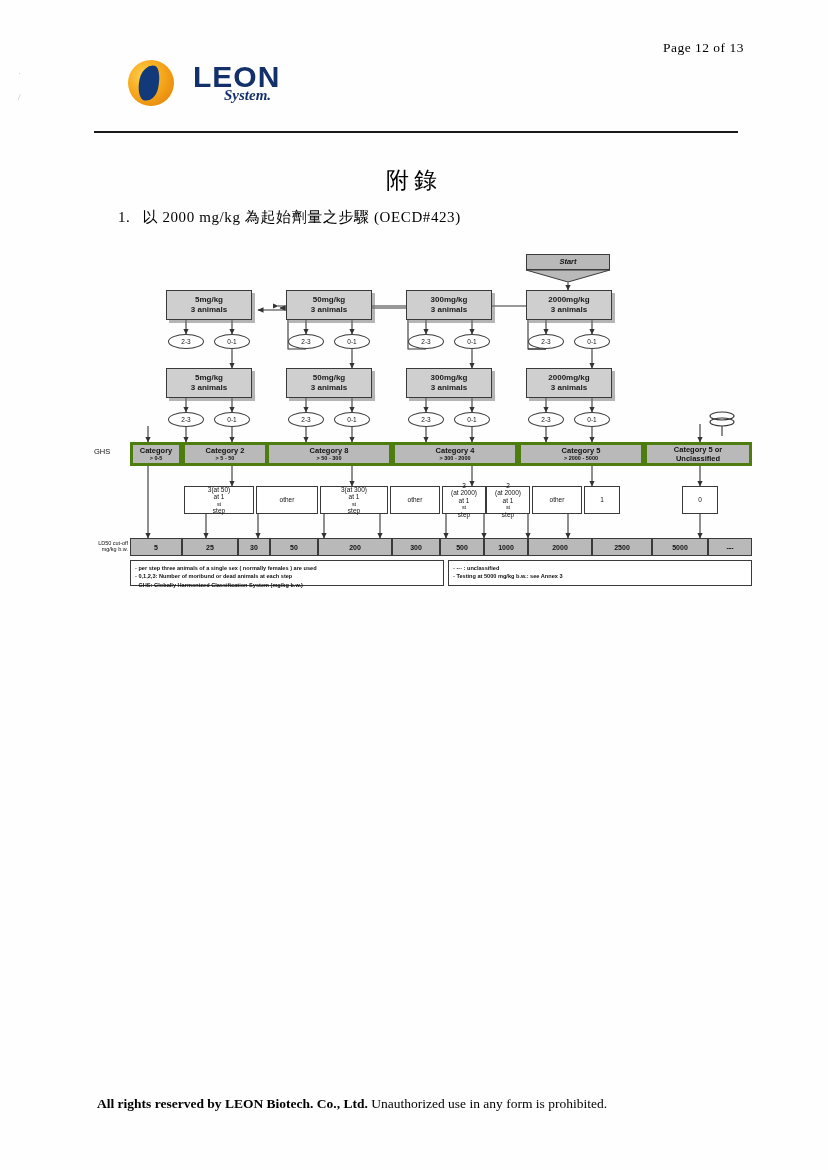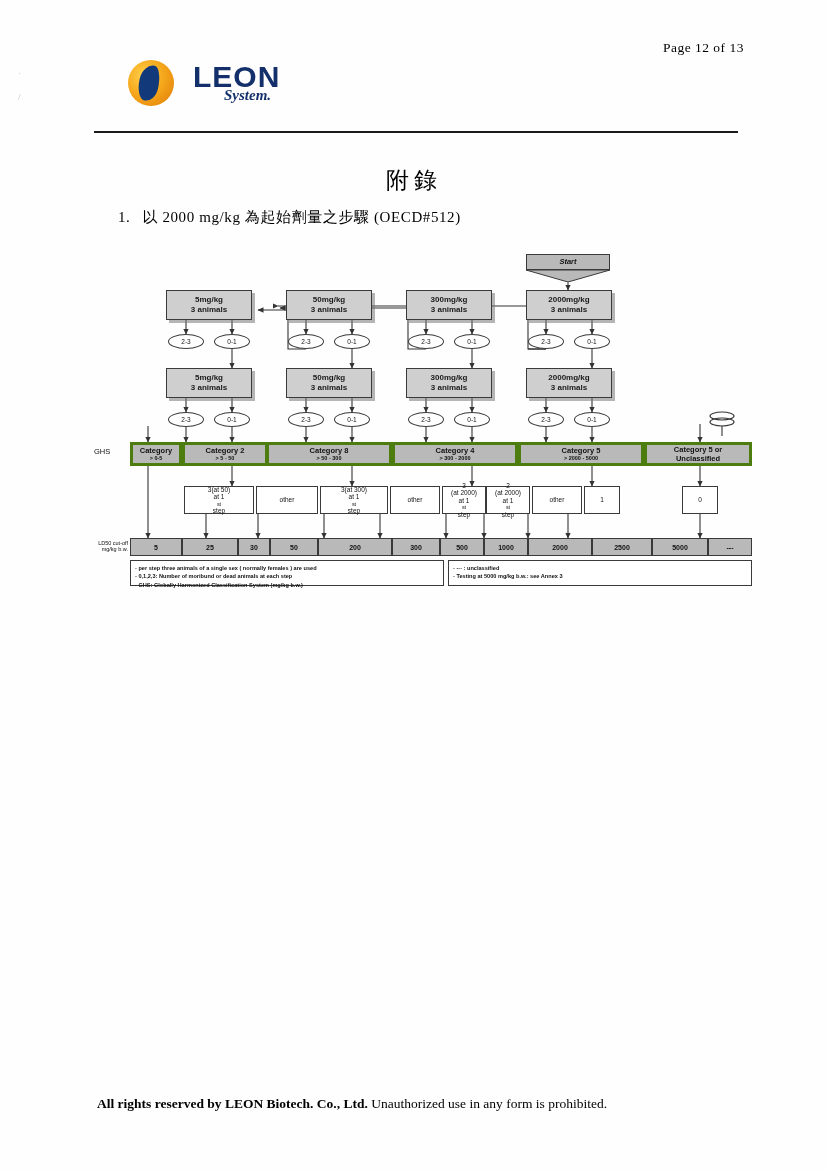--- a/index.html
+++ b/index.html
@@ -272,21 +272,21 @@
     <div class="word">LEON</div>
     <div class="sub">System.</div>
   </div>
 
 
   <div class="rule"></div>
 
   <div class="doc-title">附錄</div>
 
   <div class="item-line">
-    <span class="num">1.</span><span>以 2000 mg/kg 為起始劑量之步驟 (OECD#512)</span>
+    <span class="num">1.</span><span>以 2000 mg/kg 為起始劑量之步驟 (OECD#423)</span>
   </div>
 
   <div class="diagram">
 
     <svg width="624" height="336">
       <defs>
         <marker id="ah" markerWidth="7" markerHeight="7" refX="5" refY="2.6" orient="auto">
           <path d="M0,0 L5.5,2.6 L0,5.2 z" fill="#333"></path>
         </marker>
       </defs>

